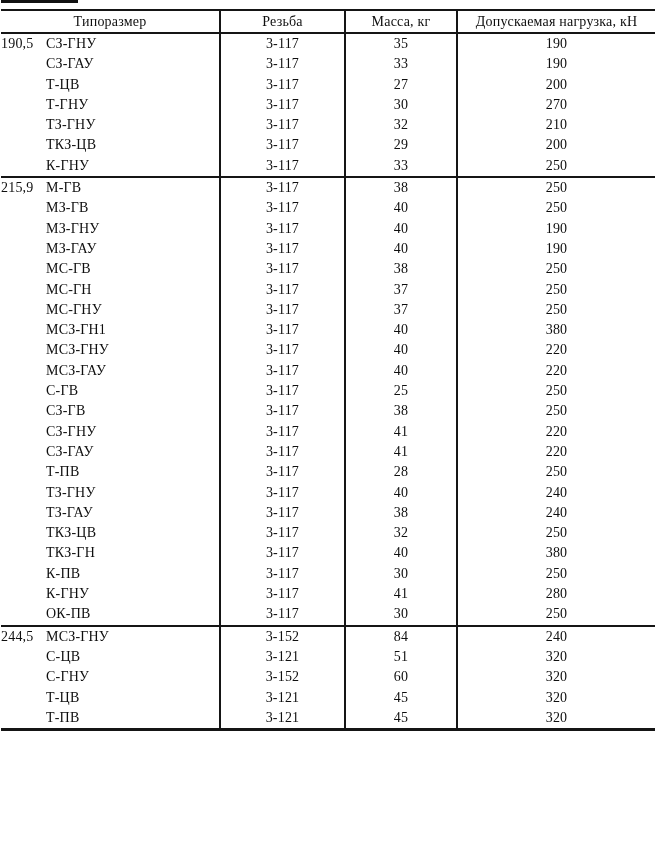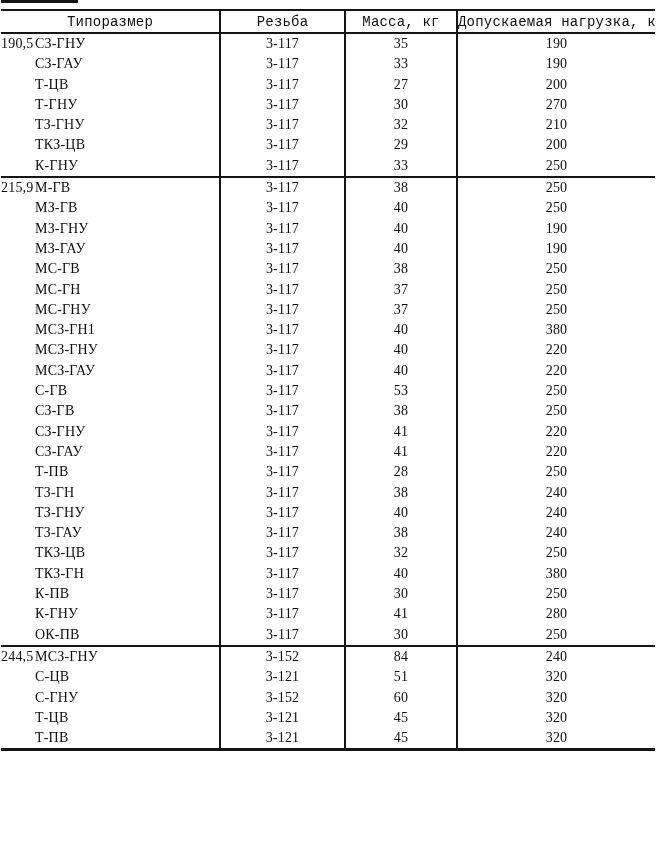--- a/index.html
+++ b/index.html
@@ -46,39 +46,38 @@
 
   thead th {
     font-weight: normal;
     height: 21px;
     padding: 0;
     text-align: center;
     border-top: 2.5px solid #1a1a1a;
     border-bottom: 2.5px solid #1a1a1a;
     white-space: nowrap;
     overflow: hidden;
-    font-family: Liberation Mono, monospace;
   }
   td.c2, td.c3, td.c4, th.c2, th.c3, th.c4 {
     border-left: 2px solid #1a1a1a;
   }
   tbody td {
     height: 20.3px;
     line-height: 20.3px;
     padding: 0;
     text-align: center;
     white-space: nowrap;
     overflow: hidden;
   }
   tbody td.c1 { text-align: left; }
   tbody tr.sec td { border-top: 2px solid #1a1a1a; }
   tbody tr:last-child td { border-bottom: 3px solid #1a1a1a; }
   .size {
     display: inline-block;
-    width: 34px;
+    width: 45px;
     vertical-align: top;
   }
 </style>
 </head>
 <body>
 
 <div class="page">
   <div class="top-fragment"></div>
 
   <table class="spec">
@@ -195,21 +194,21 @@
         </tr>
         <tr>
           <td class="c1"><span class="size"></span><span>МСЗ-ГАУ</span></td>
           <td class="c2">3-117</td>
           <td class="c3">40</td>
           <td class="c4">220</td>
         </tr>
         <tr>
           <td class="c1"><span class="size"></span><span>С-ГВ</span></td>
           <td class="c2">3-117</td>
-          <td class="c3">53</td>
+          <td class="c3">25</td>
           <td class="c4">250</td>
         </tr>
         <tr>
           <td class="c1"><span class="size"></span><span>СЗ-ГВ</span></td>
           <td class="c2">3-117</td>
           <td class="c3">38</td>
           <td class="c4">250</td>
         </tr>
         <tr>
           <td class="c1"><span class="size"></span><span>СЗ-ГНУ</span></td>
@@ -221,26 +220,20 @@
           <td class="c1"><span class="size"></span><span>СЗ-ГАУ</span></td>
           <td class="c2">3-117</td>
           <td class="c3">41</td>
           <td class="c4">220</td>
         </tr>
         <tr>
           <td class="c1"><span class="size"></span><span>Т-ПВ</span></td>
           <td class="c2">3-117</td>
           <td class="c3">28</td>
           <td class="c4">250</td>
-        </tr>
-        <tr>
-          <td class="c1"><span class="size"></span><span>ТЗ-ГН</span></td>
-          <td class="c2">3-117</td>
-          <td class="c3">38</td>
-          <td class="c4">240</td>
         </tr>
         <tr>
           <td class="c1"><span class="size"></span><span>ТЗ-ГНУ</span></td>
           <td class="c2">3-117</td>
           <td class="c3">40</td>
           <td class="c4">240</td>
         </tr>
         <tr>
           <td class="c1"><span class="size"></span><span>ТЗ-ГАУ</span></td>
           <td class="c2">3-117</td>

